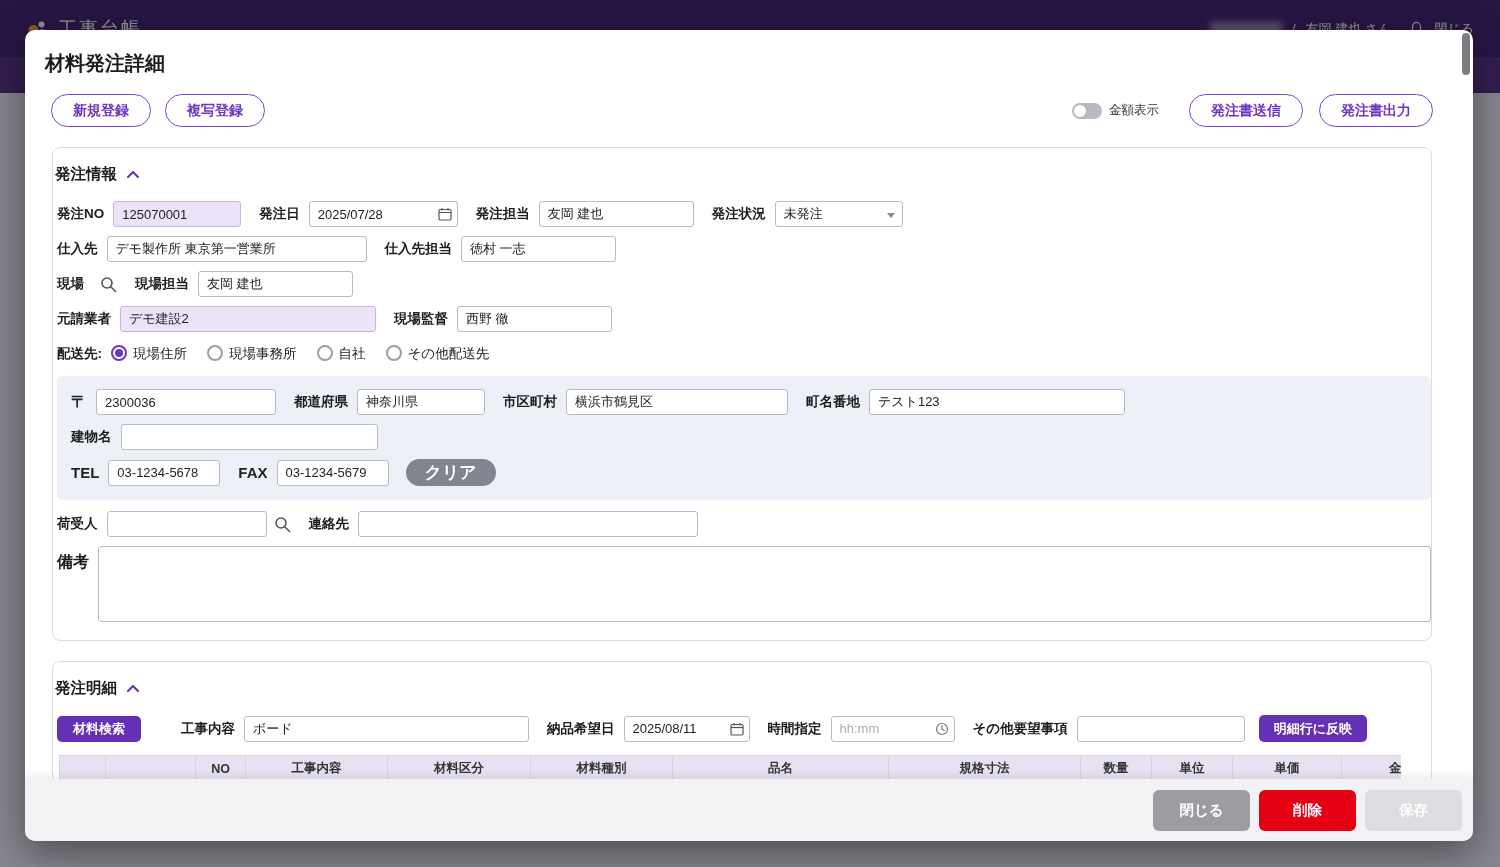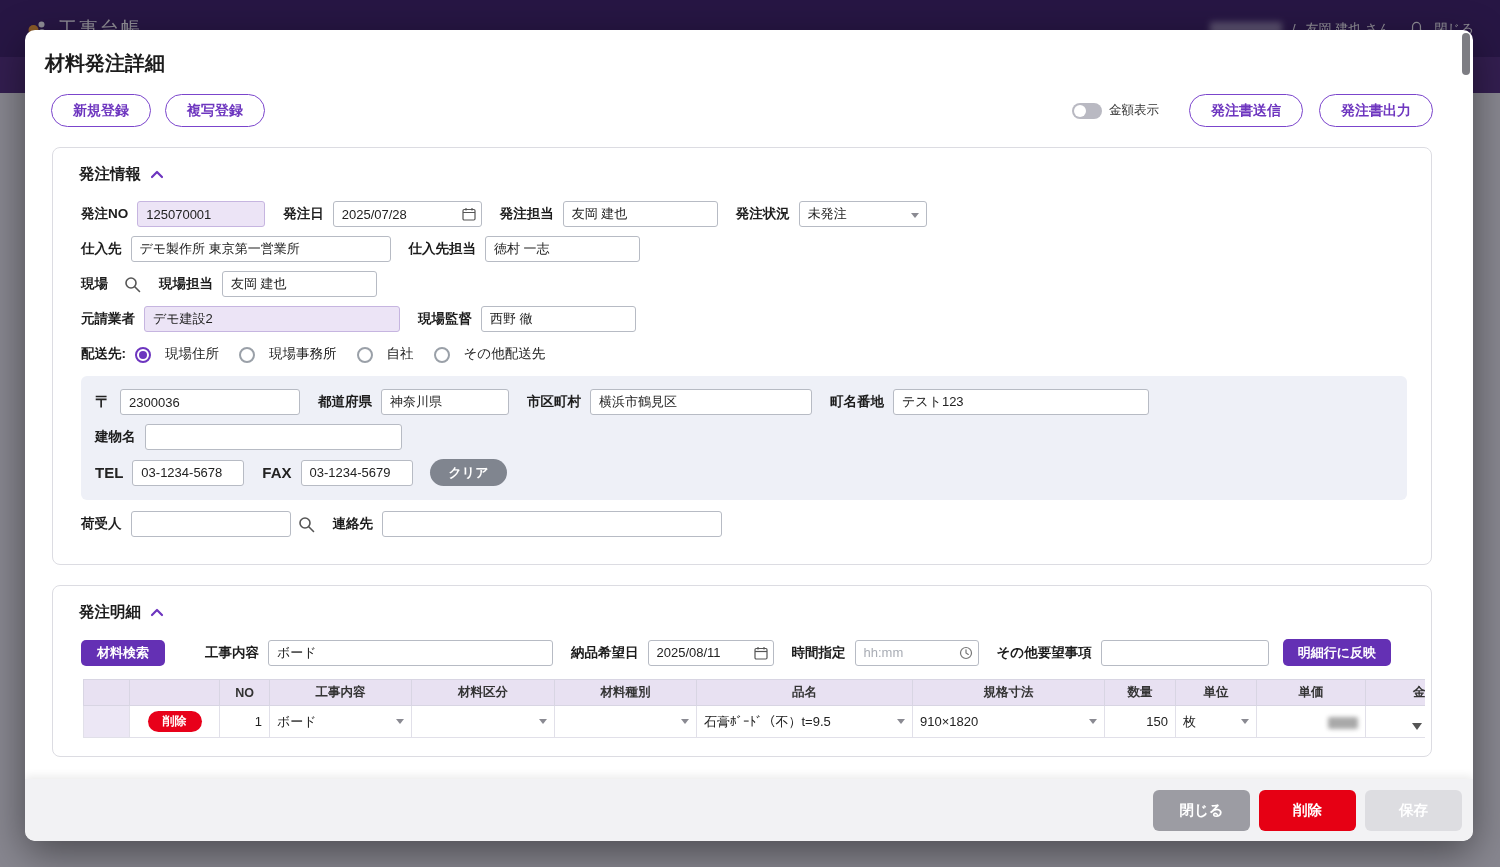--- a/index.html
+++ b/index.html
@@ -20,21 +20,21 @@
 
   .toolbar{display:flex;align-items:center;margin:17px 40px 0 26px}
   .pill{height:33px;padding:0 21px;border:1.5px solid #7b45cc;border-radius:17px;background:#fff;color:#6d35bf;font-weight:700;font-size:14px;font-family:inherit;cursor:pointer}
   .toolbar .pill + .pill{margin-left:14px}
   .toolbar-right{margin-left:auto;display:flex;align-items:center}
   .toggle{width:30px;height:16px;border-radius:8px;background:#b9b9c2;position:relative;cursor:pointer}
   .toggle .knob{position:absolute;left:2px;top:2px;width:12px;height:12px;border-radius:50%;background:#fff}
   .toggle-label{font-size:12.5px;color:#333;margin:0 30px 0 7px}
   .toolbar-right .pill + .pill{margin-left:16px}
 
-  .section{margin:20px 41px 0 27px;border:1px solid #dcdce2;border-radius:8px;padding:14px 24px 18px}
+  .section{margin:20px 41px 0 27px;border:1px solid #dcdce2;border-radius:8px;padding:14px 0 18px}
   .sec-head{display:flex;align-items:center;gap:9px;font-size:15.5px;font-weight:700;color:#1c1c1c;margin:2px 0 16px 2px}
   .chev{display:inline-flex;cursor:pointer}
 
   .frow{display:flex;align-items:center;margin:0 0 9px 4px;font-size:13.5px}
   .flabel{font-weight:700;color:#1c1c1c;margin-right:9px;white-space:nowrap}
   .gapL{margin-left:18px}
   .txt{height:26px;border:1px solid #b7bbc4;border-radius:3px;padding:0 8px;font-size:13px;font-family:inherit;background:#fff;color:#222;outline:none}
   .txt::placeholder{color:#a9adb5}
   .lav{background:#ece4f6;border-color:#c6b5e0}
   .w125{width:149px}.w124{width:124px}.w126{width:126px}.w128{width:128px}.w130{width:112px}
@@ -42,30 +42,30 @@
   .w256{width:256px}.w257{width:257px}.w258{width:222px}.w259{width:259px}.w260{width:260px}
   .w285{width:285px}.w340{width:340px}
   .iconwrap{position:relative;display:inline-flex;align-items:center}
   .iconwrap .txt{padding-right:26px}
   .infield-icon{position:absolute;right:6px;display:inline-flex;cursor:pointer}
   .after-icon{margin-left:7px;display:inline-flex;cursor:pointer}
 
   .selbox{height:26px;border:1px solid #b7bbc4;border-radius:3px;display:flex;align-items:center;padding:0 22px 0 8px;position:relative;font-size:13px;background:#fff;cursor:pointer}
   .caret{position:absolute;right:7px;top:11px;width:0;height:0;border-left:4px solid transparent;border-right:4px solid transparent;border-top:5px solid #8a8a92}
 
-  .radio{display:inline-flex;align-items:flex-end;gap:14px;margin-right:20px;cursor:pointer}
+  .radio{display:inline-flex;align-items:flex-start;gap:6px;margin-right:20px;cursor:pointer}
   .rdot{width:16px;height:16px;border-radius:50%;border:2px solid #9aa0a8;position:relative;background:#fff}
   .rdot.sel{border-color:#6d35bf}
   .rdot.sel::after{content:"";position:absolute;inset:2px;background:#6d35bf;border-radius:50%}
 
   .addr{background:#eef0f7;border-radius:6px;padding:13px 14px 14px;margin:13px 0 11px 4px}
   .addr .frow{margin-left:0}
   .addr .frow:last-child{margin-bottom:0}
   .biglabel{font-size:15px;font-weight:700;margin-right:9px;white-space:nowrap}
-  .clearbtn{height:27px;padding:0 19px;border-radius:14px;background:#80858f;color:#fff;font-size:13px;font-weight:700;border:none;font-family:inherit;margin-left:17px;cursor:pointer}
+  .clearbtn{height:27px;padding:0 19px;border-radius:14px;background:#80858f;color:#fff;font-size:17px;font-weight:700;border:none;font-family:inherit;margin-left:17px;cursor:pointer}
 
   .remarks{display:flex;align-items:flex-start;margin:2px 0 0 4px}
   .remarks .flabel{margin-top:6px}
   .remarks textarea{flex:1;height:76px;border:1px solid #b7bbc4;border-radius:3px;resize:none;font-family:inherit;font-size:13px;padding:6px 8px;outline:none}
 
   .solidbtn{background:#6430b4;color:#fff;border:none;border-radius:5px;font-family:inherit;font-weight:700;cursor:pointer}
   .btn-material{height:26px;padding:0 16px;font-size:13px;margin-right:40px}
   .btn-apply{height:27px;padding:0 15px;font-size:13px;margin-left:14px}
 
   .grid-wrap{margin:13px 0 0 6px;width:1342px;overflow:hidden;position:relative}
@@ -245,20 +245,24 @@
       <span class="after-icon">
         <svg width="17" height="17" viewBox="0 0 17 17">
             <circle cx="7" cy="7" r="5" fill="none" stroke="#555" stroke-width="1.6"></circle>
             <line x1="11" y1="11" x2="15.5" y2="15.5" stroke="#555" stroke-width="1.6" stroke-linecap="round"></line>
           </svg>
       </span>
       <span class="flabel gapL">連絡先</span>
       <input class="txt w340" style="">
     </div>
 
+    <div class="remarks">
+      <span class="flabel">備考</span>
+      <textarea style=""></textarea>
+    </div>
   </div>
 
   <div class="section">
     <div class="sec-head">
       <span>発注明細</span>
       <span class="chev">
         <svg width="14" height="9">
             <polyline points="2,7 7,2 12,7" fill="none" stroke="#6d35bf" stroke-width="2.2" stroke-linecap="round" stroke-linejoin="round"></polyline>
           </svg>
       </span>

